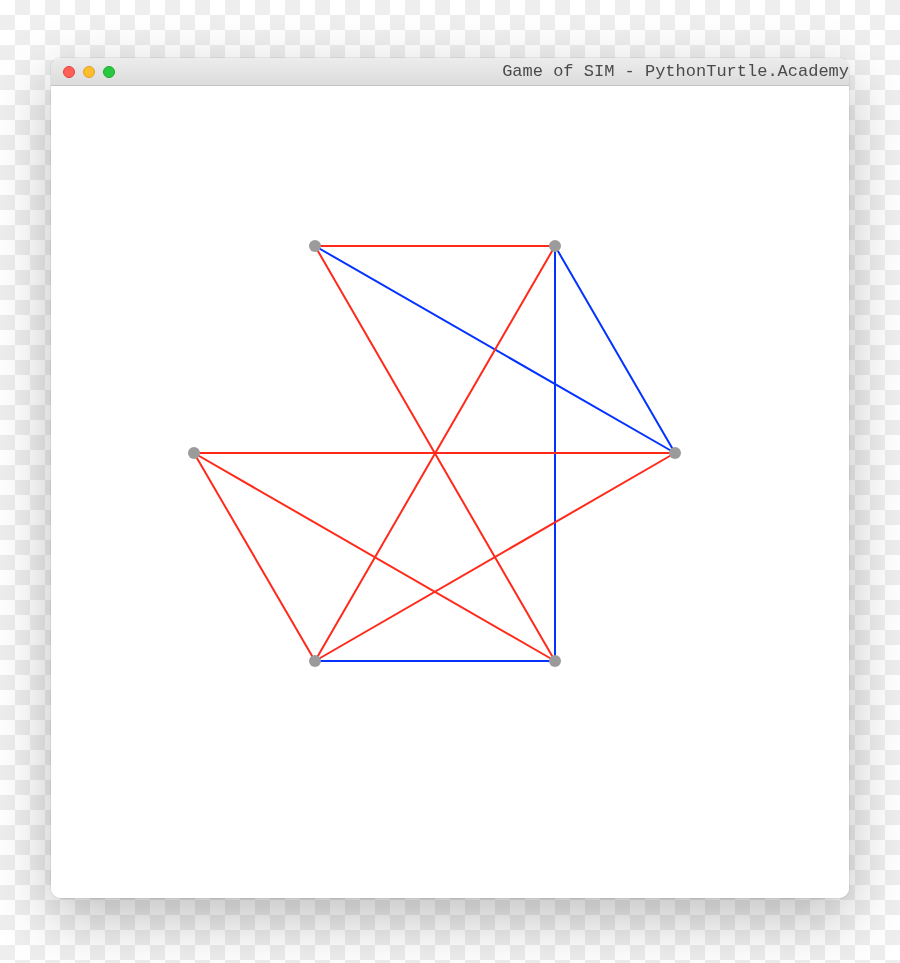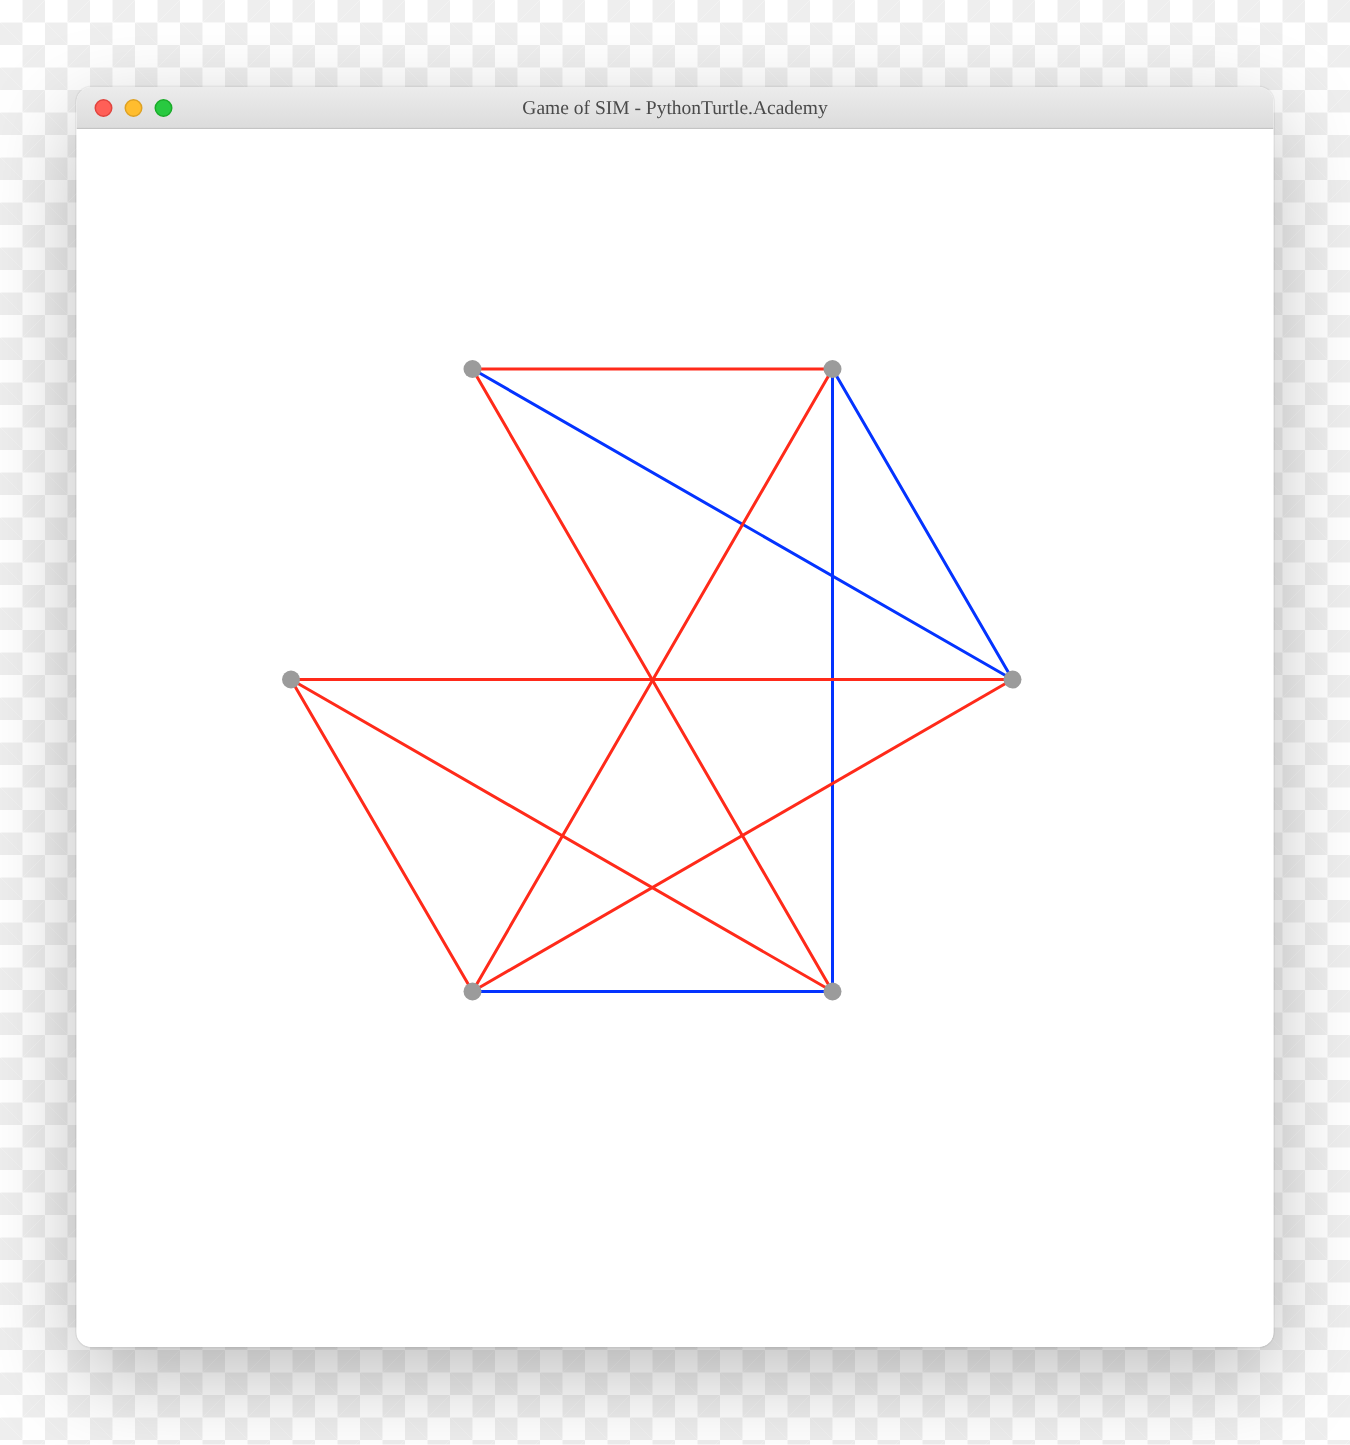--- a/index.html
+++ b/index.html
@@ -51,23 +51,23 @@
     .traffic-light {
       width: 12px;
       height: 12px;
       border-radius: 50%;
     }
     .tl-close { background: #ff5f57; border: 0.5px solid #e0443e; }
     .tl-min { background: #ffbd2e; border: 0.5px solid #dea123; }
     .tl-max { background: #28c940; border: 0.5px solid #1aab29; }
     .title {
       flex: 1;
-      text-align: center;
-      font-family: Liberation Serif, serif;
-      font-size: 13px;
+      text-align: right;
+      font-family: Liberation Mono, monospace;
+      font-size: 17px;
       color: #4a4a4a;
     }
     .canvas {
       flex: 1;
       background: #ffffff;
       position: relative;
     }
     svg.game-svg {
       position: absolute;
       inset: 0;

